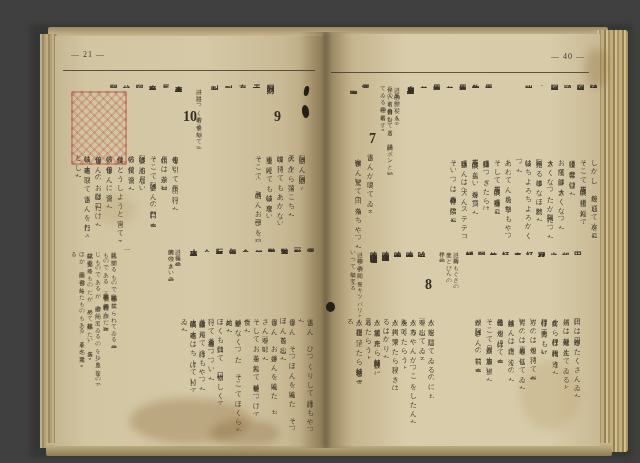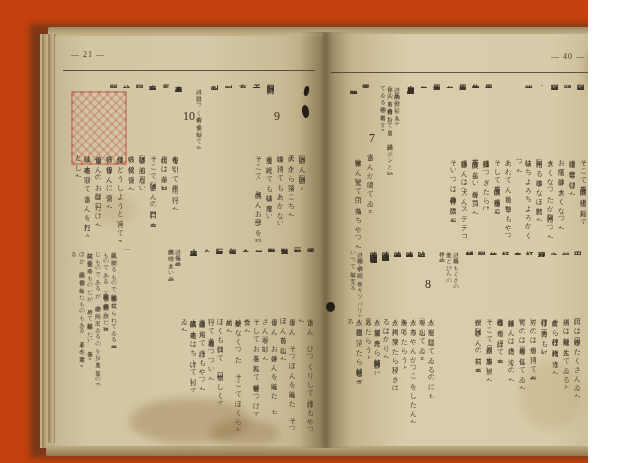--- a/index.html
+++ b/index.html
@@ -1,18 +1,18 @@
 <!DOCTYPE html>
 <html><head>
 <meta charset="utf-8">
 <style>
   html,body{margin:0;padding:0;}
   #stage{
-    position:relative;width:588px;height:463px;overflow:hidden;
-    background:#c2410c;
+    position:relative;width:640px;height:463px;overflow:hidden;
+    background:#404040;
     font-family:"Liberation Serif","DejaVu Serif",serif;
   }
   
   .book-shadow{position:absolute;left:30px;top:24px;width:602px;height:434px;
     background:rgba(40,44,38,.45);border-radius:3px;filter:blur(3px);}
   .book-top-edge{position:absolute;left:48px;top:27px;width:560px;height:13px;
     background:linear-gradient(#9b8a63,#c3b289 60%,#cdbd94);border-radius:2px 2px 0 0;}
   .book-left-edge{position:absolute;left:40px;top:34px;width:17px;height:414px;
     background:repeating-linear-gradient(90deg,#c0ae85 0 2px,#9d8860 2px 4px,#b2a078 4px 6px);}
   .book-right-edge{position:absolute;left:597px;top:30px;width:31px;height:422px;
@@ -30,21 +30,21 @@
   
   .page-number{position:absolute;font-size:8px;letter-spacing:1px;color:#40382b;}
   .header-rule{position:absolute;height:1px;background:rgba(62,52,38,.8);}
   
   .col{position:absolute;writing-mode:vertical-rl;text-orientation:upright;
     white-space:nowrap;overflow:hidden;line-height:1;color:#3b342a;}
   .orig{font-size:8px;font-weight:bold;letter-spacing:2px;max-height:72px;color:#352e24;}
   .trans{font-size:7px;letter-spacing:1px;max-height:132px;color:#433b2e;}
   .note{font-size:5.5px;letter-spacing:.5px;max-height:120px;color:#4c4334;}
   .cmt{font-size:5.5px;letter-spacing:.5px;max-height:198px;color:#4c4334;}
-  .num{writing-mode:horizontal-tb;font-size:12px;font-weight:normal;color:#352e24;}
+  .num{writing-mode:horizontal-tb;font-size:14px;font-weight:bold;color:#352e24;}
   
   .stamp{position:absolute;left:16px;top:55px;width:52px;height:70px;
     border:2px solid rgba(186,72,58,.40);border-radius:2px;
     background:
       repeating-linear-gradient(45deg,rgba(186,72,58,.22) 0 2px,rgba(186,72,58,0) 2px 6px),
       repeating-linear-gradient(-45deg,rgba(186,72,58,.22) 0 2px,rgba(186,72,58,0) 2px 6px);}
   .ink-spot{position:absolute;background:#241f16;border-radius:50%;}
   .spot-a{left:304px;top:86px;width:5px;height:10px;transform:rotate(12deg);}
   .spot-b{left:302px;top:105px;width:7px;height:13px;transform:rotate(-8deg);}
   .spot-c{left:326px;top:302px;width:9px;height:10px;}

